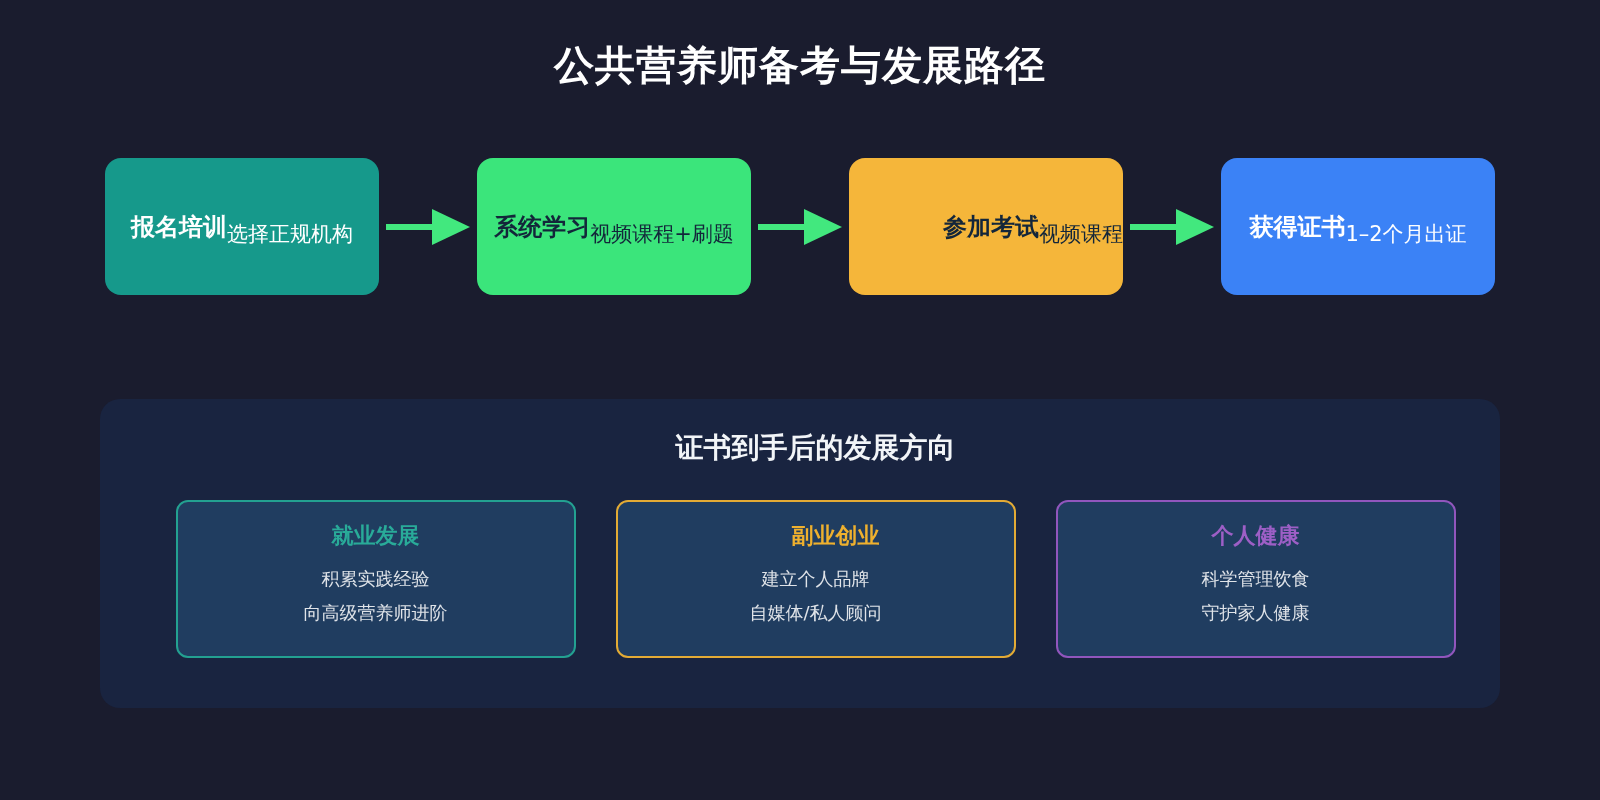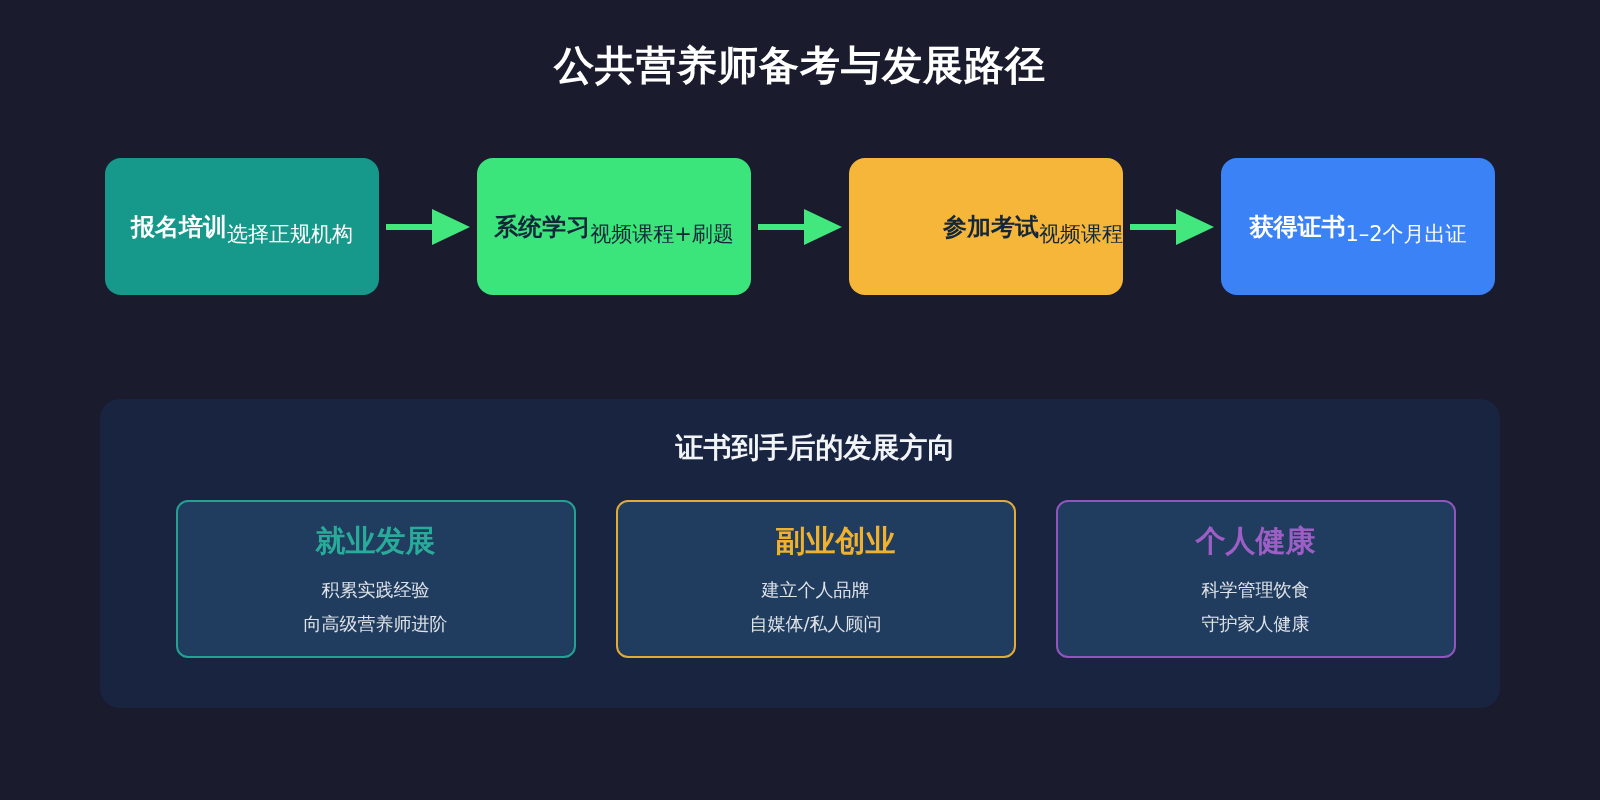--- a/index.html
+++ b/index.html
@@ -86,21 +86,21 @@
   .card {
     width: 400px;
     height: 158px;
     border-radius: 12px;
     background: #203d60;
     border: 2px solid;
     box-sizing: border-box;
     text-align: center;
     padding-top: 19px;
   }
-  .card-title { font-size: 30px; font-weight: bold; margin-bottom: 11px; }
+  .card-title { font-size: 22px; font-weight: bold; margin-bottom: 11px; }
   .card-line  { font-size: 18px; color: #dfe3e8; line-height: 34px; }
   .card-0 { border-color: #23a191; } .card-0 .card-title { color: #29ab99; }
   .card-1 { border-color: #e3ab35; } .card-1 .card-title { color: #efb12e; margin-left: 40px; }
   .card-2 { border-color: #9156bd; } .card-2 .card-title { color: #9d5fc6; }
 </style>
 </head>
 <body>
 
 <div class="page-title">公共营养师备考与发展路径</div>
 

